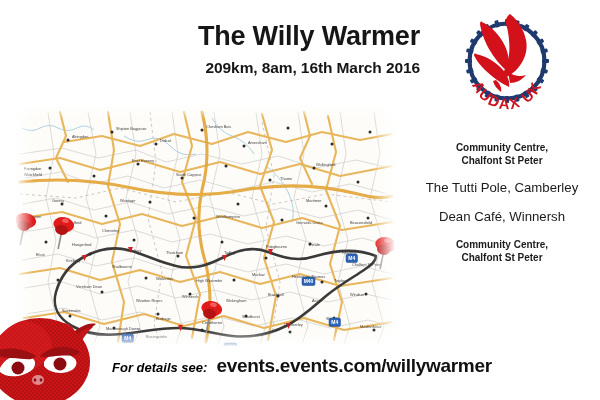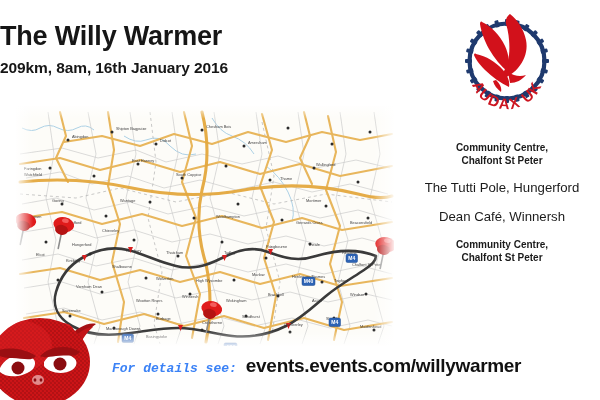--- a/index.html
+++ b/index.html
@@ -8,21 +8,21 @@
     background:#ffffff;
     font-family:"Liberation Sans", sans-serif;
     overflow:hidden;
     position:relative;
     -webkit-font-smoothing:antialiased;
   }
   .poster{position:absolute;inset:0;background:#fff;}
 
   
   .title-block{
-    position:absolute; left:0; top:22px; width:420px; text-align:left;
+    position:absolute; left:0; top:22px; width:420px; text-align:right;
   }
   .title{
     font-size:27px; font-weight:bold; color:#161616;
     letter-spacing:-0.2px; line-height:1.1; white-space:nowrap;
   }
   .subtitle{
     font-size:15.5px; font-weight:bold; color:#161616;
     margin-top:7px; letter-spacing:-0.1px; white-space:nowrap;
   }
 
@@ -51,39 +51,39 @@
   }
   .ctrl{color:#1b1b1b; line-height:1.28;}
   .ctrl.major{font-size:10px;font-weight:bold;margin-bottom:12px;}
   .ctrl.minor{font-size:13.2px;font-weight:normal;margin-bottom:13px;}
   .ctrl.last{margin-bottom:0;}
   .ctrl .l2{display:block;}
 
   
   .footer{position:absolute; left:112px; top:355px; display:flex; align-items:baseline;}
   .footer-label{
-    font-size:13px;font-weight:bold;font-style:italic;color:#3b82f6;
-    margin-right:9px;white-space:nowrap;font-family:Liberation Mono, monospace;
+    font-size:13px;font-weight:bold;font-style:italic;color:#000000;
+    margin-right:9px;white-space:nowrap;
   }
   .footer-url{
     font-size:19px;font-weight:bold;color:#111;letter-spacing:-0.3px;white-space:nowrap;
   }
 
   
   .devil{position:absolute;left:-8px;top:300px;width:112px;height:104px;}
   .devil svg{display:block;width:112px;height:104px;}
 </style>
 </head>
 <body>
 
 <div class="poster">
 
   <div class="title-block">
     <div class="title">The Willy Warmer</div>
-    <div class="subtitle">209km, 8am, 16th January 2016</div>
+    <div class="subtitle">209km, 8am, 16th March 2016</div>
   </div>
 
   <div class="logo">
     <svg viewBox="0 0 110 108" xmlns="http://www.w3.org/2000/svg" aria-label="AUDAX UK">
       <defs>
         <path id="arcText" d="M 18 66 A 37 37 0 0 0 92 66" fill="none"></path>
       </defs>
 
       <g fill="#1f3a6e">
         <circle cx="55" cy="55" r="37.5" fill="none" stroke="#1f3a6e" stroke-width="4.2"></circle>
@@ -400,21 +400,21 @@
       </svg>
     </div>
     <div class="map-fade"></div>
   </div>
 
   <div class="controls">
     <div class="ctrl major">
       <span>Community Centre,</span>
       <span class="l2">Chalfont St Peter</span>
     </div>
-    <div class="ctrl minor">The Tutti Pole, Hungerford</div>
+    <div class="ctrl minor">The Tutti Pole, Camberley</div>
     <div class="ctrl minor">Dean Café, Winnersh</div>
     <div class="ctrl major last">
       <span>Community Centre,</span>
       <span class="l2">Chalfont St Peter</span>
     </div>
   </div>
 
   <div class="footer">
     <span class="footer-label">For details see:</span>
     <span class="footer-url">events.events.com/willywarmer</span>

